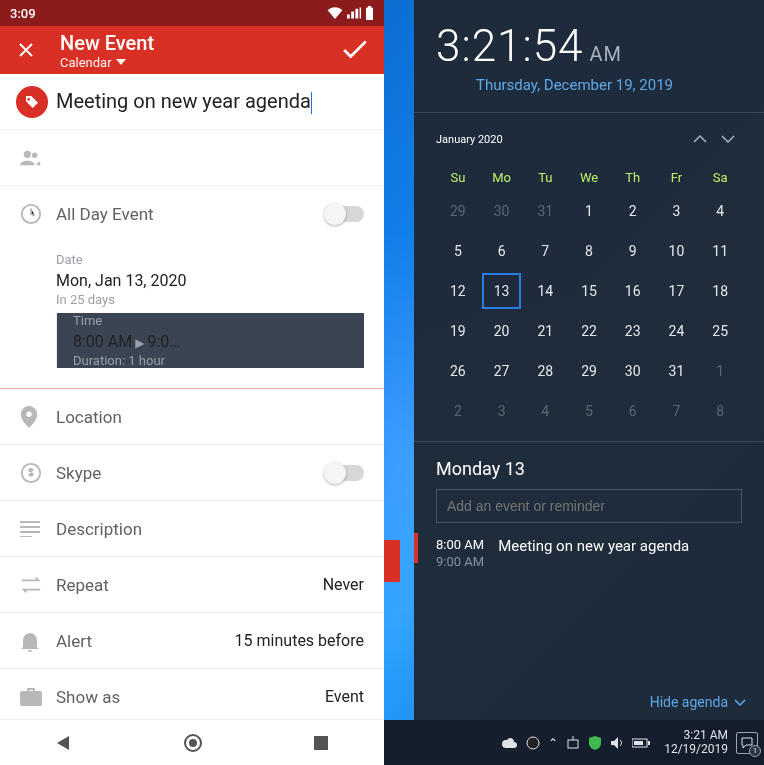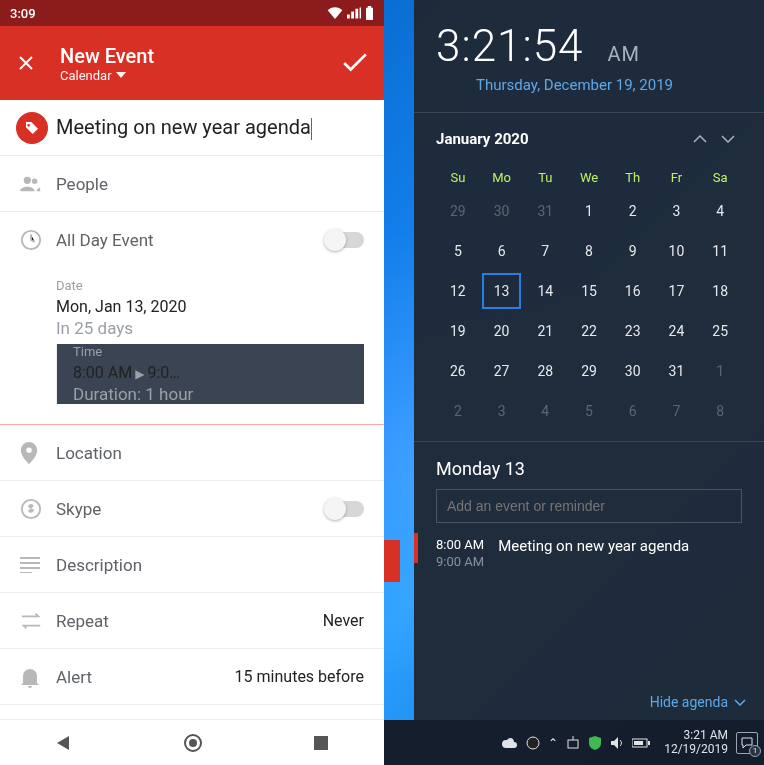--- a/index.html
+++ b/index.html
@@ -3,21 +3,21 @@
 <meta charset="utf-8">
 <style>
   * { box-sizing: border-box; margin: 0; padding: 0; }
   html, body { width: 764px; height: 765px; font-family: -apple-system, "Segoe UI", Roboto, Arial, sans-serif; overflow: hidden; }
   .root { display: flex; width: 764px; height: 765px; align-items: flex-end; }
 
   
   .phone { width: 384px; height: 765px; background: #fff; display: flex; flex-direction: column; }
   .statusbar { height: 26px; background: #8c1b1b; color: #fff; display: flex; align-items: center; justify-content: space-between; padding: 0 10px; font-size: 13px; font-weight: 500; }
   .status-icons { display: flex; gap: 4px; align-items: center; }
-  .appbar { height: 74px; background: #d93025; color: #fff; display: flex; align-items: center; padding: 12px 14px; }
+  .appbar { height: 48px; background: #d93025; color: #fff; display: flex; align-items: center; padding: 12px 14px; }
   .appbar .close { width: 24px; height: 24px; display:flex; align-items:center; justify-content:center; cursor:pointer; }
   .appbar .titles { margin-left: 22px; flex:1; }
   .appbar .title { font-size: 20px; font-weight: 500; }
   .appbar .subtitle { font-size: 13px; opacity:.95; display:flex; align-items:center; gap:4px; }
   .appbar .check { width:28px; cursor:pointer; }
 
   .form { flex:1; overflow:hidden; }
   .row { display:flex; align-items:center; padding: 0 20px 0 20px; min-height: 56px; border-bottom: 1px solid #eee; }
   .row.noborder { border-bottom:none; }
   .row .icon { width: 36px; color:#b8b8b8; display:flex; align-items:center; justify-content:flex-start; }
@@ -29,44 +29,44 @@
   .row .trail { color:#222; font-size:16px; }
 
   .toggle { position:relative; width:38px; height:16px; background:#d7d7d7; border-radius:10px; }
   .toggle .knob { position:absolute; top:-3px; left:-2px; width:22px; height:22px; border-radius:50%; background:#f5f5f5; box-shadow:0 1px 3px rgba(0,0,0,.3); }
 
   .datetime { display:flex; padding: 10px 20px 14px 56px; border-bottom:1px solid #fca5a5;flex-direction:column; }
   .dt-col { flex:1; }
   .dt-col.sep { border-left:1px solid #eee; padding-left:16px; }
   .dt-label { font-size:13px; color:#9aa0a6; margin-bottom:4px; }
   .dt-val { font-size:16px; color:#222; margin-bottom:2px; white-space:nowrap; overflow:hidden; text-overflow:ellipsis; }
-  .dt-sub { font-size:17px; color:#9aa0a6; }
+  .dt-sub { font-size:13px; color:#9aa0a6; }
   .time-arrow { color:#9aa0a6; font-size:12px; padding:0 3px; }
 
   .navbar { height: 46px; background:#fff; border-top:1px solid #eee; display:flex; align-items:center; justify-content:space-around; color:#444; }
 
   svg { display:block; }
 
   
   .win-side { position:relative; width: 380px; height:765px; }
   .wallpaper { position:absolute; inset:0; background: linear-gradient(135deg,#0a6ed1 0%, #1a8cff 40%, #2aa0ff 55%, #0a6ed1 100%); }
   .wallpaper::after{ content:""; position:absolute; inset:0; background: radial-gradient(circle at 10% 60%, rgba(255,255,255,.15), transparent 40%); }
   .redbar { position:absolute; left:0; top:540px; width:16px; height:42px; background:#d93025; }
 
   .flyout { position:absolute; right:0; top:0; width:350px; height:720px; background: rgba(30,40,54,.97); color:#fff; display:flex; flex-direction:column; }
   .clock { padding: 20px 22px 12px; }
-  .clock-time { font-size: 44px; font-weight: 300; letter-spacing:1px; display:flex; align-items:baseline; gap:24px; }
+  .clock-time { font-size: 44px; font-weight: 300; letter-spacing:1px; display:flex; align-items:baseline; gap:6px; }
   .clock-ampm { font-size: 20px; color:#a8b2bd; font-weight:400; }
   .clock-date { font-size: 15px; color:#5fa8e8; margin-top:4px; cursor:pointer;margin-left:40px; }
 
   .sep { height:1px; background:#3a4452; margin: 6px 0; }
 
   .cal { padding: 6px 22px 4px; }
   .cal-head { display:flex; align-items:center; margin-bottom:10px; }
-  .cal-month { flex:1; font-size:15px;font-weight:bold; }
+  .cal-month { flex:1; font-size:11px; }
   .cal-arrow { width:28px; height:28px; display:flex; align-items:center; justify-content:center; color:#a8b2bd; cursor:pointer; }
   .cal-grid { width:100%; }
   .cal-row { display:flex; }
   .cal-cell { flex:1; height:40px; display:flex; align-items:center; justify-content:center; font-size:14px; color:#e6e9ec; cursor:pointer; }
   .cal-cell.hdr { color:#bef264; font-size:13px; height:28px; cursor:default; }
   .cal-cell.dim { color:#5c6672; }
   .cal-cell.sel { outline:2px solid #2a7de1; outline-offset:-4px; }
 
   .agenda { padding: 10px 22px 8px; }
   .agenda-title { font-size:18px; margin-bottom:10px; }
@@ -152,21 +152,20 @@
           <span class="title-input"><span style="color:#222">Meeting on new year agenda</span><span class="cursor"></span></span>
         </div>
       </div>
 
       <div class="row">
         <div class="icon">
             <svg width="22" height="16" viewBox="0 0 24 16">
               <path fill="#b8b8b8" d="M8 8a4 4 0 100-8 4 4 0 000 8zm8 0a3 3 0 100-6 3 3 0 000 6zM0 16c0-3 4-5 8-5s8 2 8 5H0zm18 0c0-2 2-4 4-4v4h-4z"></path>
             </svg>
           </div>
-        <div class="content">People</div>
       </div>
 
       <div class="row noborder">
         <div class="icon">
             <svg width="22" height="22" viewBox="0 0 24 24">
               <circle cx="12" cy="12" r="10" fill="none" stroke="#b8b8b8" stroke-width="2"></circle>
               <path stroke="#b8b8b8" stroke-width="2" d="M12 6v6l4 2"></path>
             </svg>
           </div>
         <div class="content">All Day Event</div>

